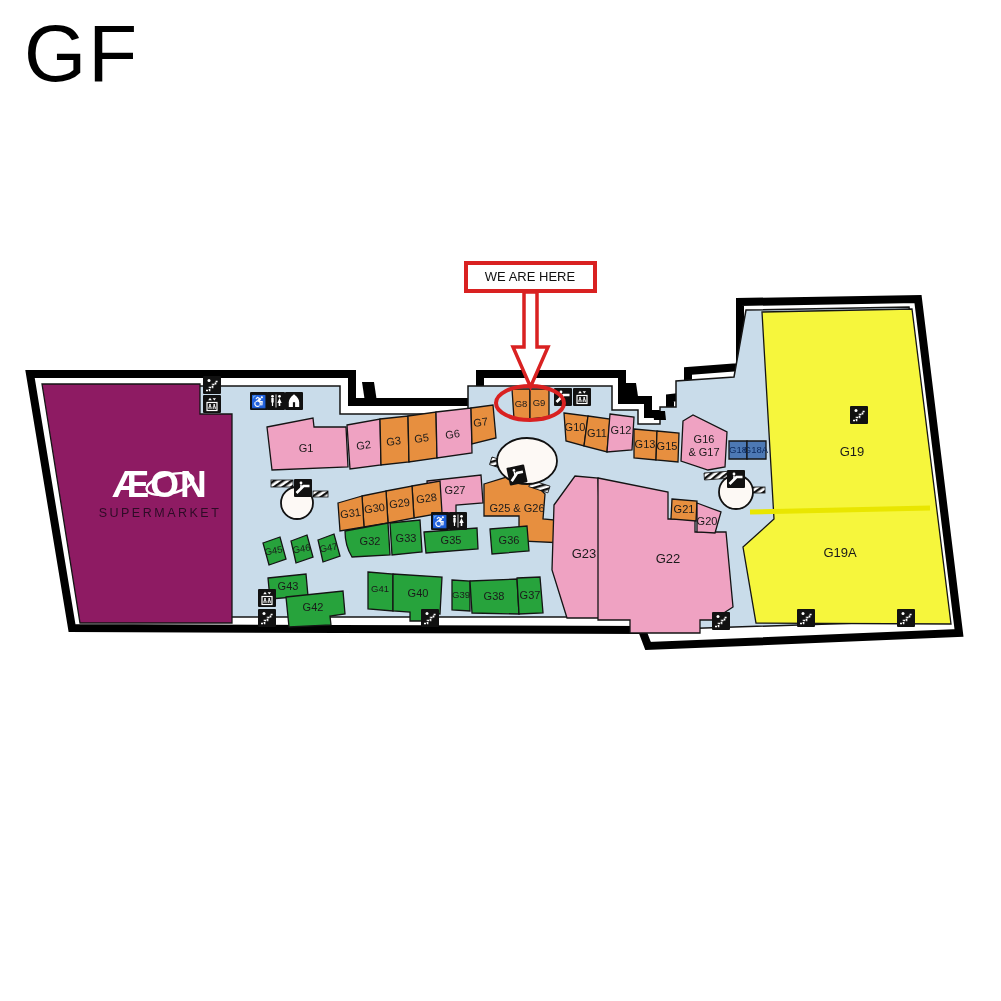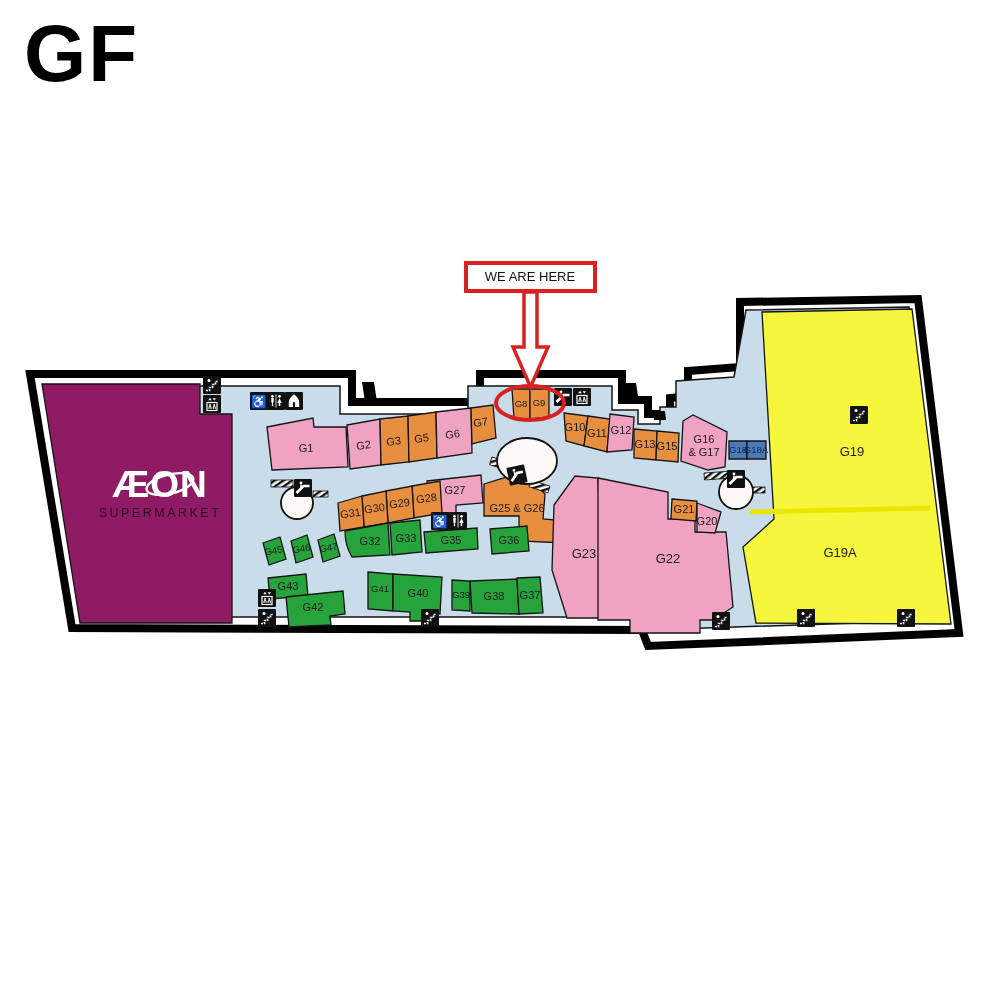--- a/index.html
+++ b/index.html
@@ -1,21 +1,21 @@
 <!DOCTYPE html>
 <html><head>
 <meta charset="utf-8">
 <style>
   html,body{margin:0;padding:0;}
   body{
     width:1001px;height:1001px;background:#ffffff;position:relative;overflow:hidden;
     font-family:"Liberation Sans", sans-serif;
   }
   .floor-title{
-    position:absolute;left:24px;top:14px;font-size:80px;font-weight:700;color:#000;
+    position:absolute;left:24px;top:14px;font-size:80px;font-weight:400;color:#000;
     letter-spacing:2px;line-height:1;
   }
   svg{position:absolute;left:0;top:0;}
   svg text{font-family:"Liberation Sans", sans-serif;fill:#1a1a1a;text-anchor:middle;}
   .ulabel{font-size:11px;}
   .ulabel-s{font-size:9.5px;}
   .ulabel-l{font-size:13px;}
   .unit{stroke:#141414;stroke-width:1.3;}
   .bluetxt{fill:#0c2a5e;}
   .aeon-logo{font-size:37px;font-weight:bold;fill:#ffffff;letter-spacing:1px;}

